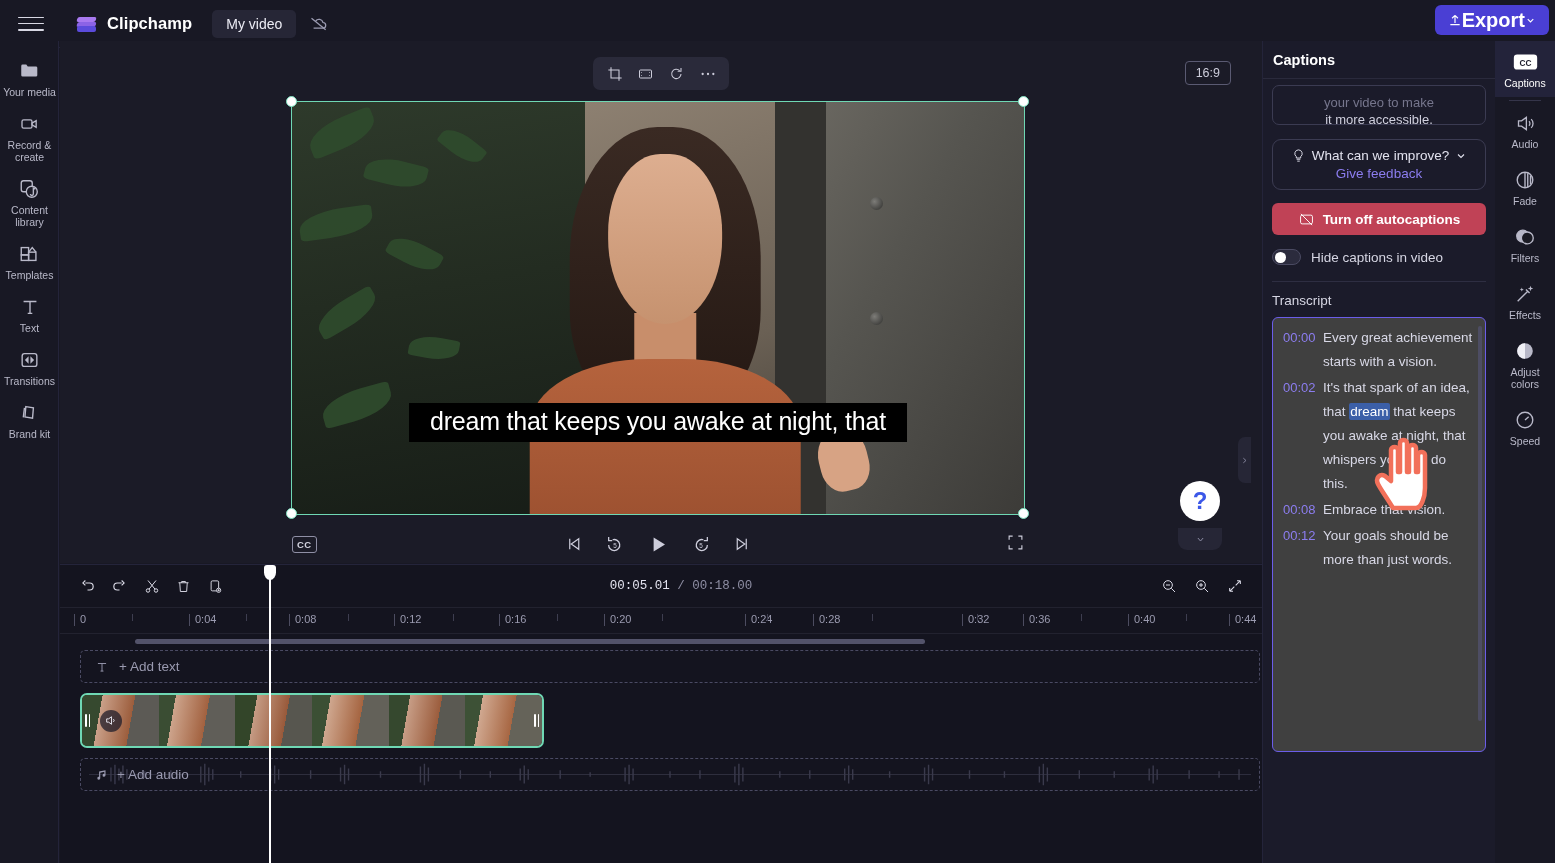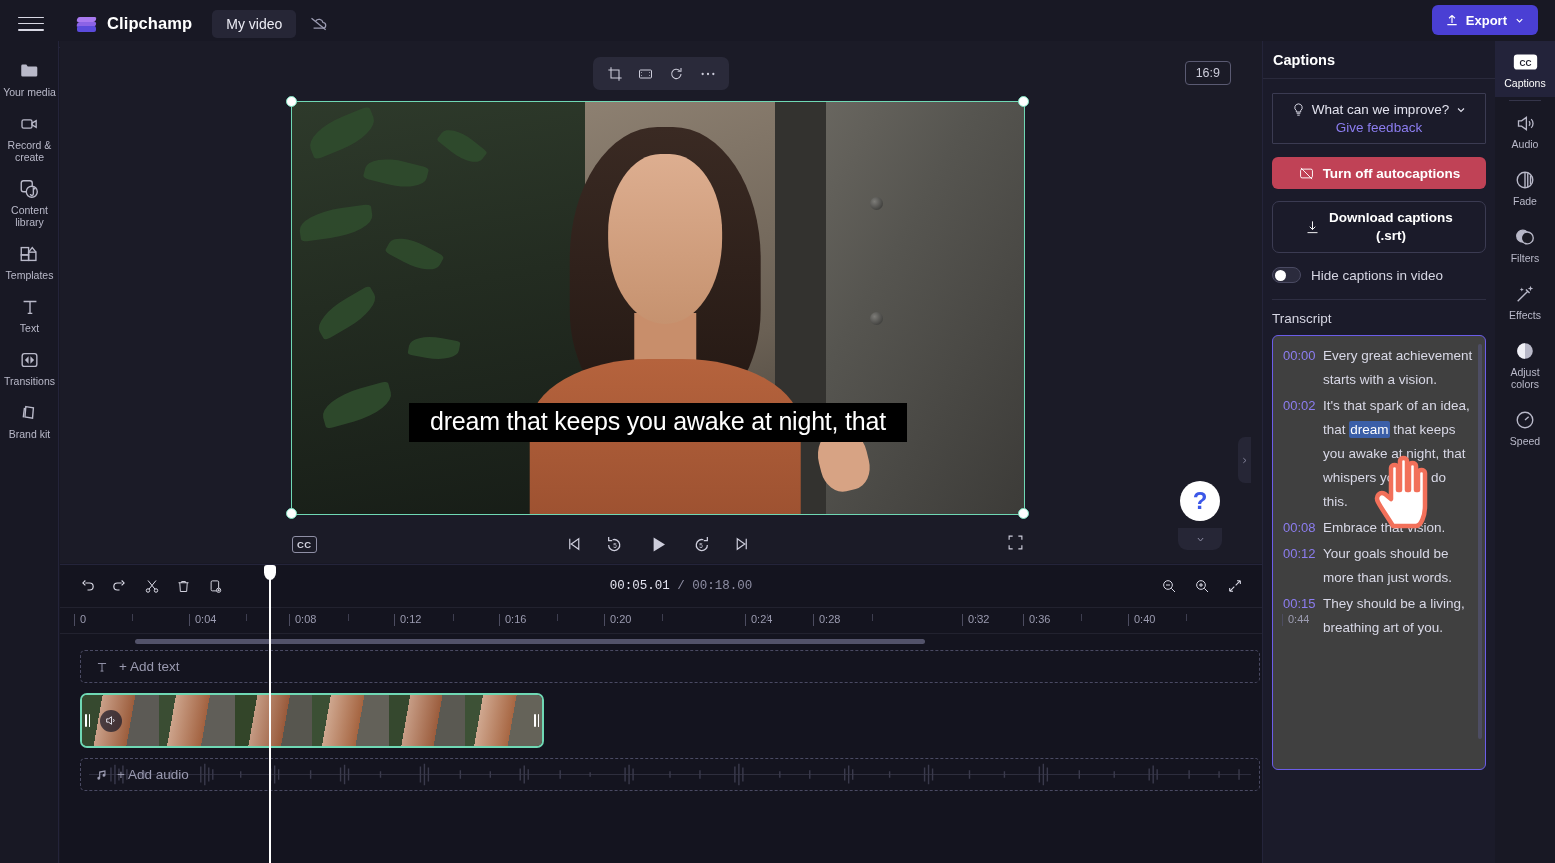--- a/index.html
+++ b/index.html
@@ -28,24 +28,24 @@
   .bl1 { left:1px; top:3px; width:19px; height:5px; background:#a879f0; transform: skewX(-17deg); }
   .bl2 { left:1px; top:8px; width:19px; height:4.5px; background:#8b63e6; transform: skewX(-17deg);}
   .bl3 { left:1px; top:12.5px; width:19px; height:6px; background:#5b4bdc; border-radius:0 0 3px 3px;}
   .brandname { font-size: 16.5px; font-weight: 600; color: #ffffff; letter-spacing: .1px;}
   .projname {
     margin-left: 20px; background: #262636; border-radius: 5px;
     padding: 6px 14px; font-size: 14px; color: #ececf5; cursor: pointer;
   }
   .cloudicon { margin-left: 10px; width: 26px; height: 26px; display:flex; align-items:center; justify-content:center; cursor:pointer;}
   .exportbtn {
-    position: absolute; right: 17px; top: 5px; height: 30px;
+    position: absolute; right: 6px; top: 5px; height: 30px;
     background: #4a3fd4; border: none; border-radius: 6px;
-    color: #fff; font-size: 13px; font-weight: 600;
-    display: flex; align-items: center; gap: 7px; padding: 0 13px;
+    color: #fff; font-size: 20px; font-weight: 600;
+    display: flex; align-items: center; padding: 0 13px;
     cursor: pointer; font-family: "Liberation Sans", sans-serif;
   }
 
   
   .leftrail {
     position: absolute; top: 41px; left: 0; width: 59px; height: 822px;
     background: #181824; border-right: 1px solid #24243a;
     padding-top: 10px;
   }
   .railitem {
@@ -155,21 +155,21 @@
   }
   .rp-head { height: 38px; display:flex; align-items:center; padding: 0 0 0 10px;
      border-bottom:1px solid #2a2a3c; font-size: 14.5px; font-weight: 600; color:#fff; }
   .rp-body { padding: 0 9px; position: relative; }
   .card {
     border: 1px solid #3b3b52; border-radius: 7px;
     padding: 8px 10px; text-align: center; color: #cfcfdd; font-size: 13px; line-height: 17px;
   }
   .card-clip { margin-top: 6px; height: 40px; overflow: hidden; position: relative; }
   .card-clip .fade1 { color:#76768d; }
-  .feedcard { margin-top: 14px; border:1px solid #3b3b52; border-radius:1px; padding:7px 8px 8px; }
+  .feedcard { margin-top: 14px; border:1px solid #3b3b52; border-radius:9px; padding:7px 8px 8px; }
   .feedrow { display:flex; align-items:center; justify-content:center; gap:6px; font-size:13.5px; color:#e2e2ee; }
   .feedlink { text-align:center; color:#8c7df0; font-size:13.5px; margin-top:2px; cursor:pointer;}
   .dangerbtn {
     margin-top: 13px; width:100%; background:#c04256; border:none; border-radius:6px;
     color:#fff; font-size:13.5px; font-weight:600; height:32px;
     display:flex; align-items:center; justify-content:center; gap:8px; cursor:pointer;
     font-family:"Liberation Sans", sans-serif;
   }
   .outlinebtn {
     margin-top: 12px; width:100%; border:1px solid #3b3b52; border-radius:7px;
@@ -490,20 +490,24 @@
   <div class="righttab">
     <svg width="7" height="11" viewBox="0 0 24 24" fill="none" stroke="#8e8ea6" stroke-width="3">
         <path d="M8 4l9 8-9 8"></path>
       </svg>
   </div>
 
   <div class="rightpanel">
     <div class="rp-head">Captions</div>
     <div class="rp-body">
 
+      <div class="card card-clip">
+        <div class="fade1">your video to make</div>
+        <div>it more accessible.</div>
+      </div>
 
       <div class="feedcard">
         <div class="feedrow">
           <svg width="15" height="17" viewBox="0 0 24 24" fill="none" stroke="#e2e2ee" stroke-width="1.5">
               <path d="M9 18h6M10 21h4M12 3a6 6 0 0 0-3.5 10.8V16h7v-2.2A6 6 0 0 0 12 3z"></path>
             </svg>
           <span>What can we improve?</span>
           <svg width="12" height="12" viewBox="0 0 24 24" fill="none" stroke="#e2e2ee" stroke-width="2.2">
               <path d="M6 9l6 6 6-6"></path>
             </svg>
@@ -512,29 +516,20 @@
       </div>
 
       <button class="dangerbtn">
         <svg width="17" height="15" viewBox="0 0 24 24" fill="none" stroke="#fff" stroke-width="1.5">
           <rect x="2.5" y="5" width="19" height="14" rx="2.5"></rect>
             <path d="M3 3l18 18"></path>
         </svg>
         <span>Turn off autocaptions</span>
       </button>
 
-      <div class="outlinebtn">
-        <svg width="15" height="18" viewBox="0 0 24 24" fill="none" stroke="#fff" stroke-width="1.5">
-          <path d="M12 3v13M12 16l-4.5-4.5M12 16l4.5-4.5M4 21h16"></path>
-        </svg>
-        <div>
-          <div>Download captions</div>
-          <div>(.srt)</div>
-        </div>
-      </div>
 
       <div class="togglerow">
         <div class="toggle">
             <div class="knob"></div>
           </div>
         <div class="togglelabel">Hide captions in video</div>
       </div>
 
       <div class="rp-divider"></div>
       <div class="rp-subtitle">Transcript</div>
@@ -551,24 +546,20 @@
           <div class="ttext"><span>It's that spark of an idea, that </span><span class="tsel">dream</span><span> that keeps you awake at night, that whispers you can do this.</span></div>
         </div>
 
         <div class="trow">
           <div class="ttime">00:08</div>
           <div class="ttext">Embrace that vision.</div>
         </div>
         <div class="trow">
           <div class="ttime">00:12</div>
           <div class="ttext">Your goals should be more than just words.</div>
-        </div>
-        <div class="trow">
-          <div class="ttime">00:15</div>
-          <div class="ttext">They should be a living, breathing art of you.</div>
         </div>
 
         <div class="tscroll"></div>
 
         <svg class="cursorhand" viewBox="0 0 70 85">
           <path d="M20 78c-6-10-12-18-15-24-3-6 2-11 7-8l6 5V20c0-4 7-4 7 0v22h2V13c0-4 7-4 7 0v29h2V18c0-4 7-4 7 0v24h2V25c0-4 7-4 7 0v33c0 10-4 20-9 20z" fill="#ffffff" stroke="#f2705a" stroke-width="4.5" stroke-linejoin="round"></path>
         </svg>
       </div>
     </div>
   </div>
@@ -719,21 +710,21 @@
       <div class="rtick" style="left:691px;">0:24</div>
       <div class="rminor" style="left:707px;"></div>
       <div class="rtick" style="left:759px;">0:28</div>
       <div class="rminor" style="left:812px;"></div>
       <div class="rtick" style="left:908px;">0:32</div>
       <div class="rminor" style="left:917px;"></div>
       <div class="rtick" style="left:969px;">0:36</div>
       <div class="rminor" style="left:1021px;"></div>
       <div class="rtick" style="left:1074px;">0:40</div>
       <div class="rminor" style="left:1126px;"></div>
-      <div class="rtick" style="left:1228px;">0:44</div>
+      <div class="rtick" style="left:1175px;">0:44</div>
     </div>
 
     <div class="tracks">
 
       <div class="track-text">
         <svg width="14" height="14" viewBox="0 0 24 24" fill="none" stroke="#9a9ab0" stroke-width="1.6">
             <path d="M5 6h14M12 6v13M9.5 19h5"></path>
           </svg>
         <span>+ Add text</span>
       </div>

